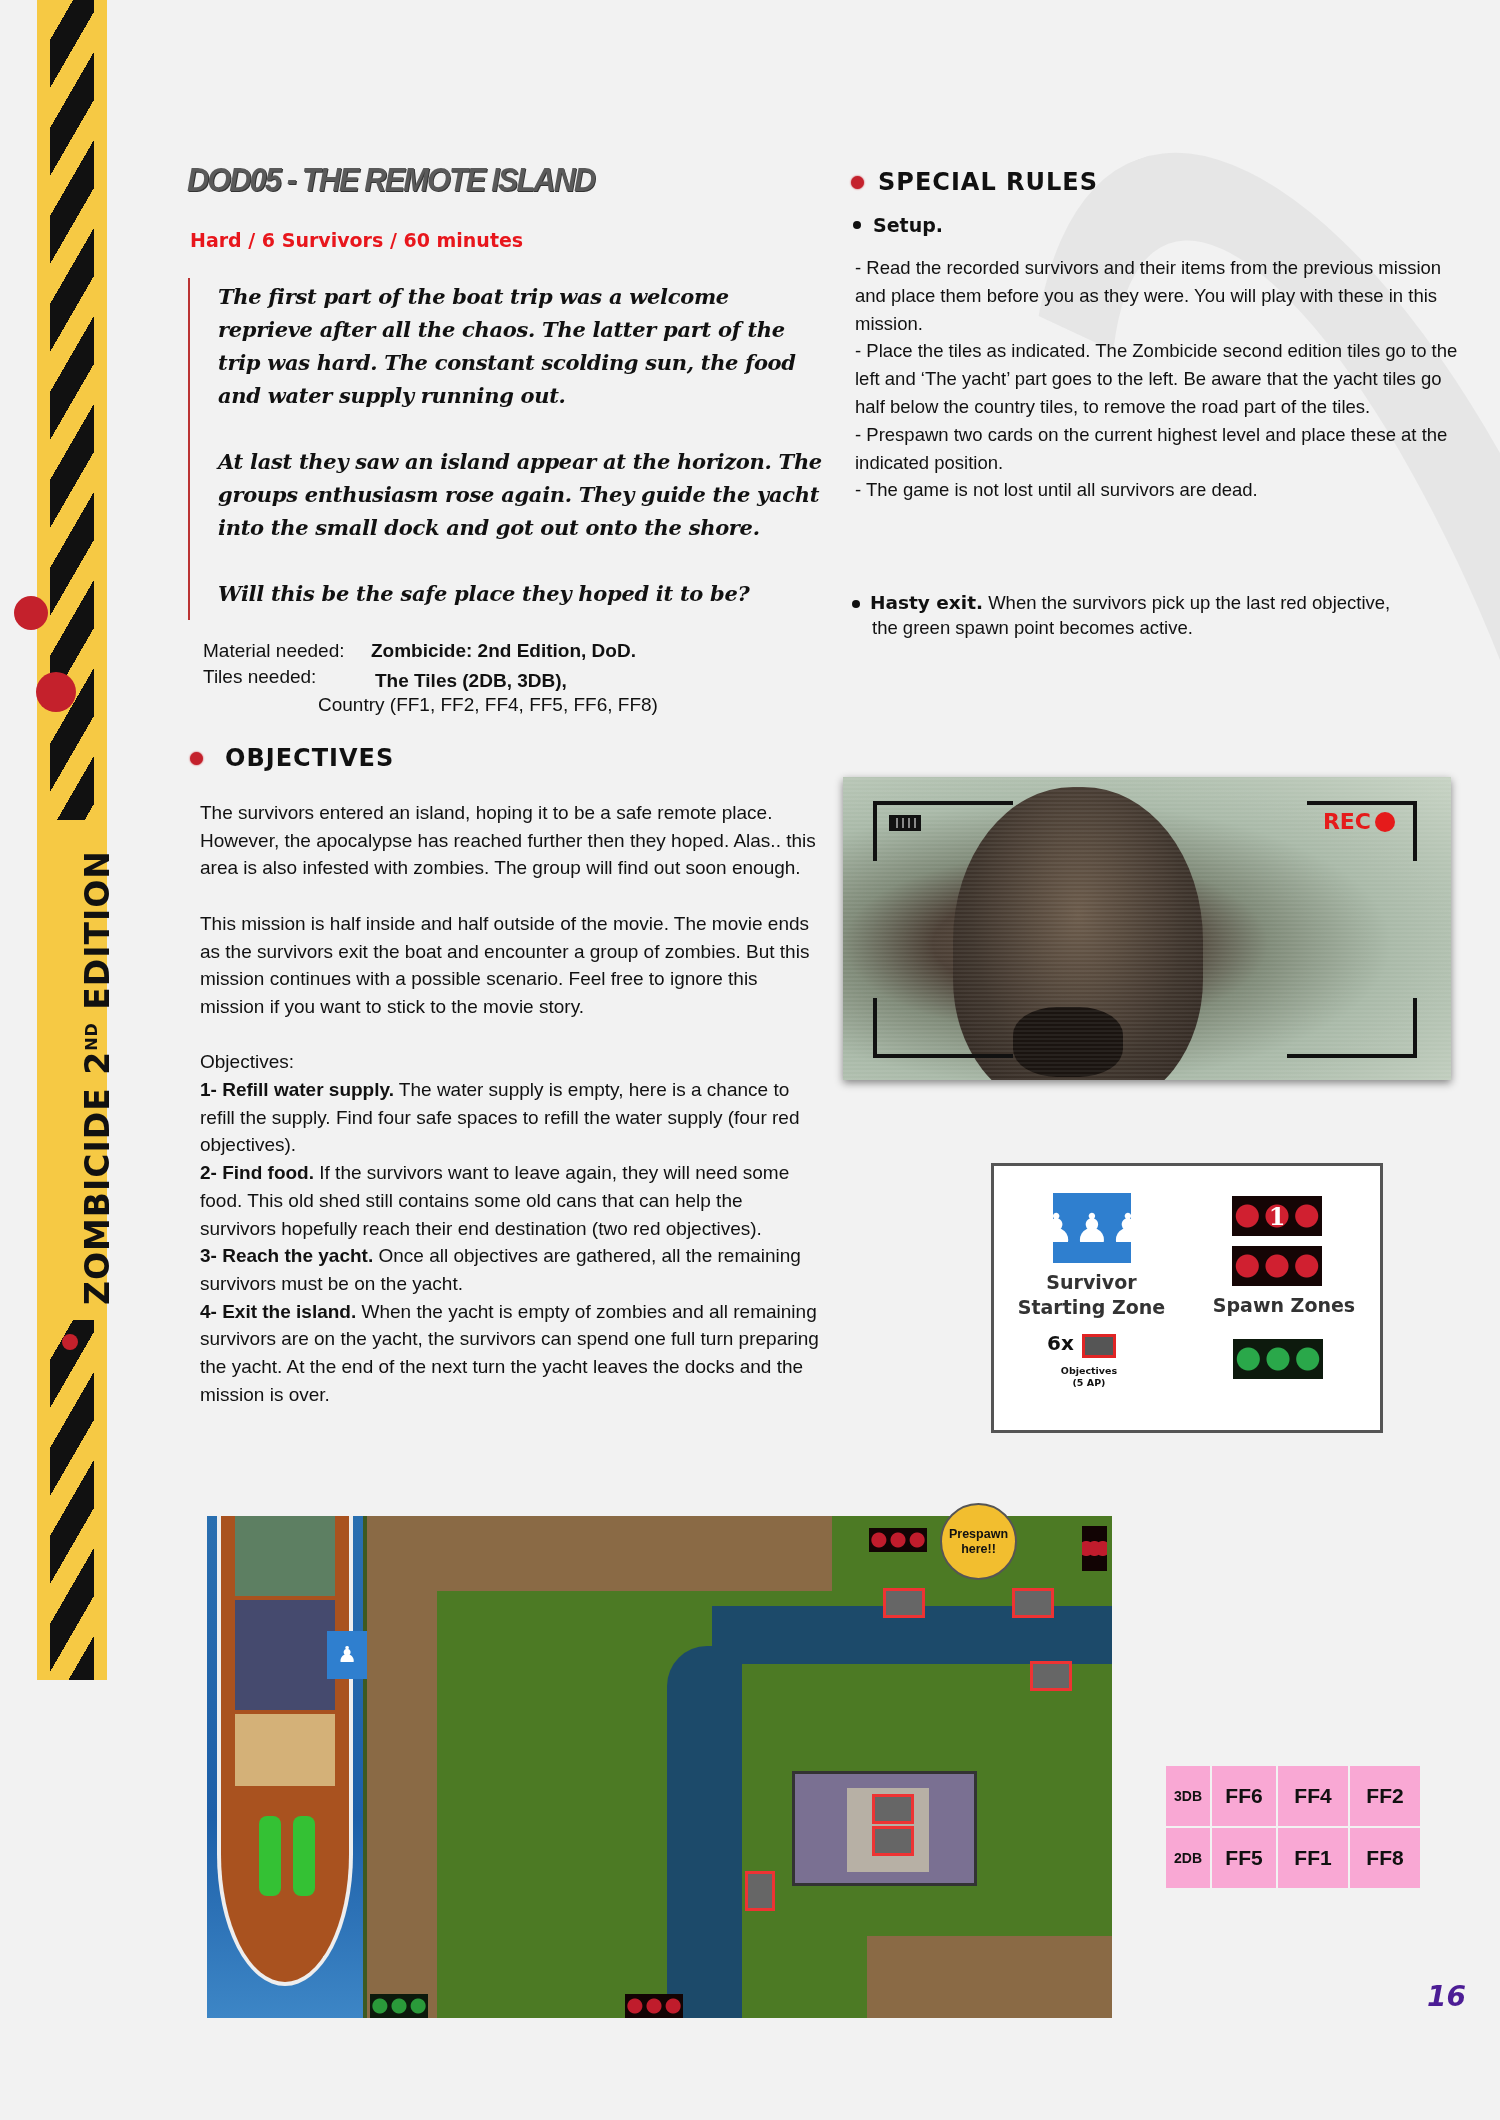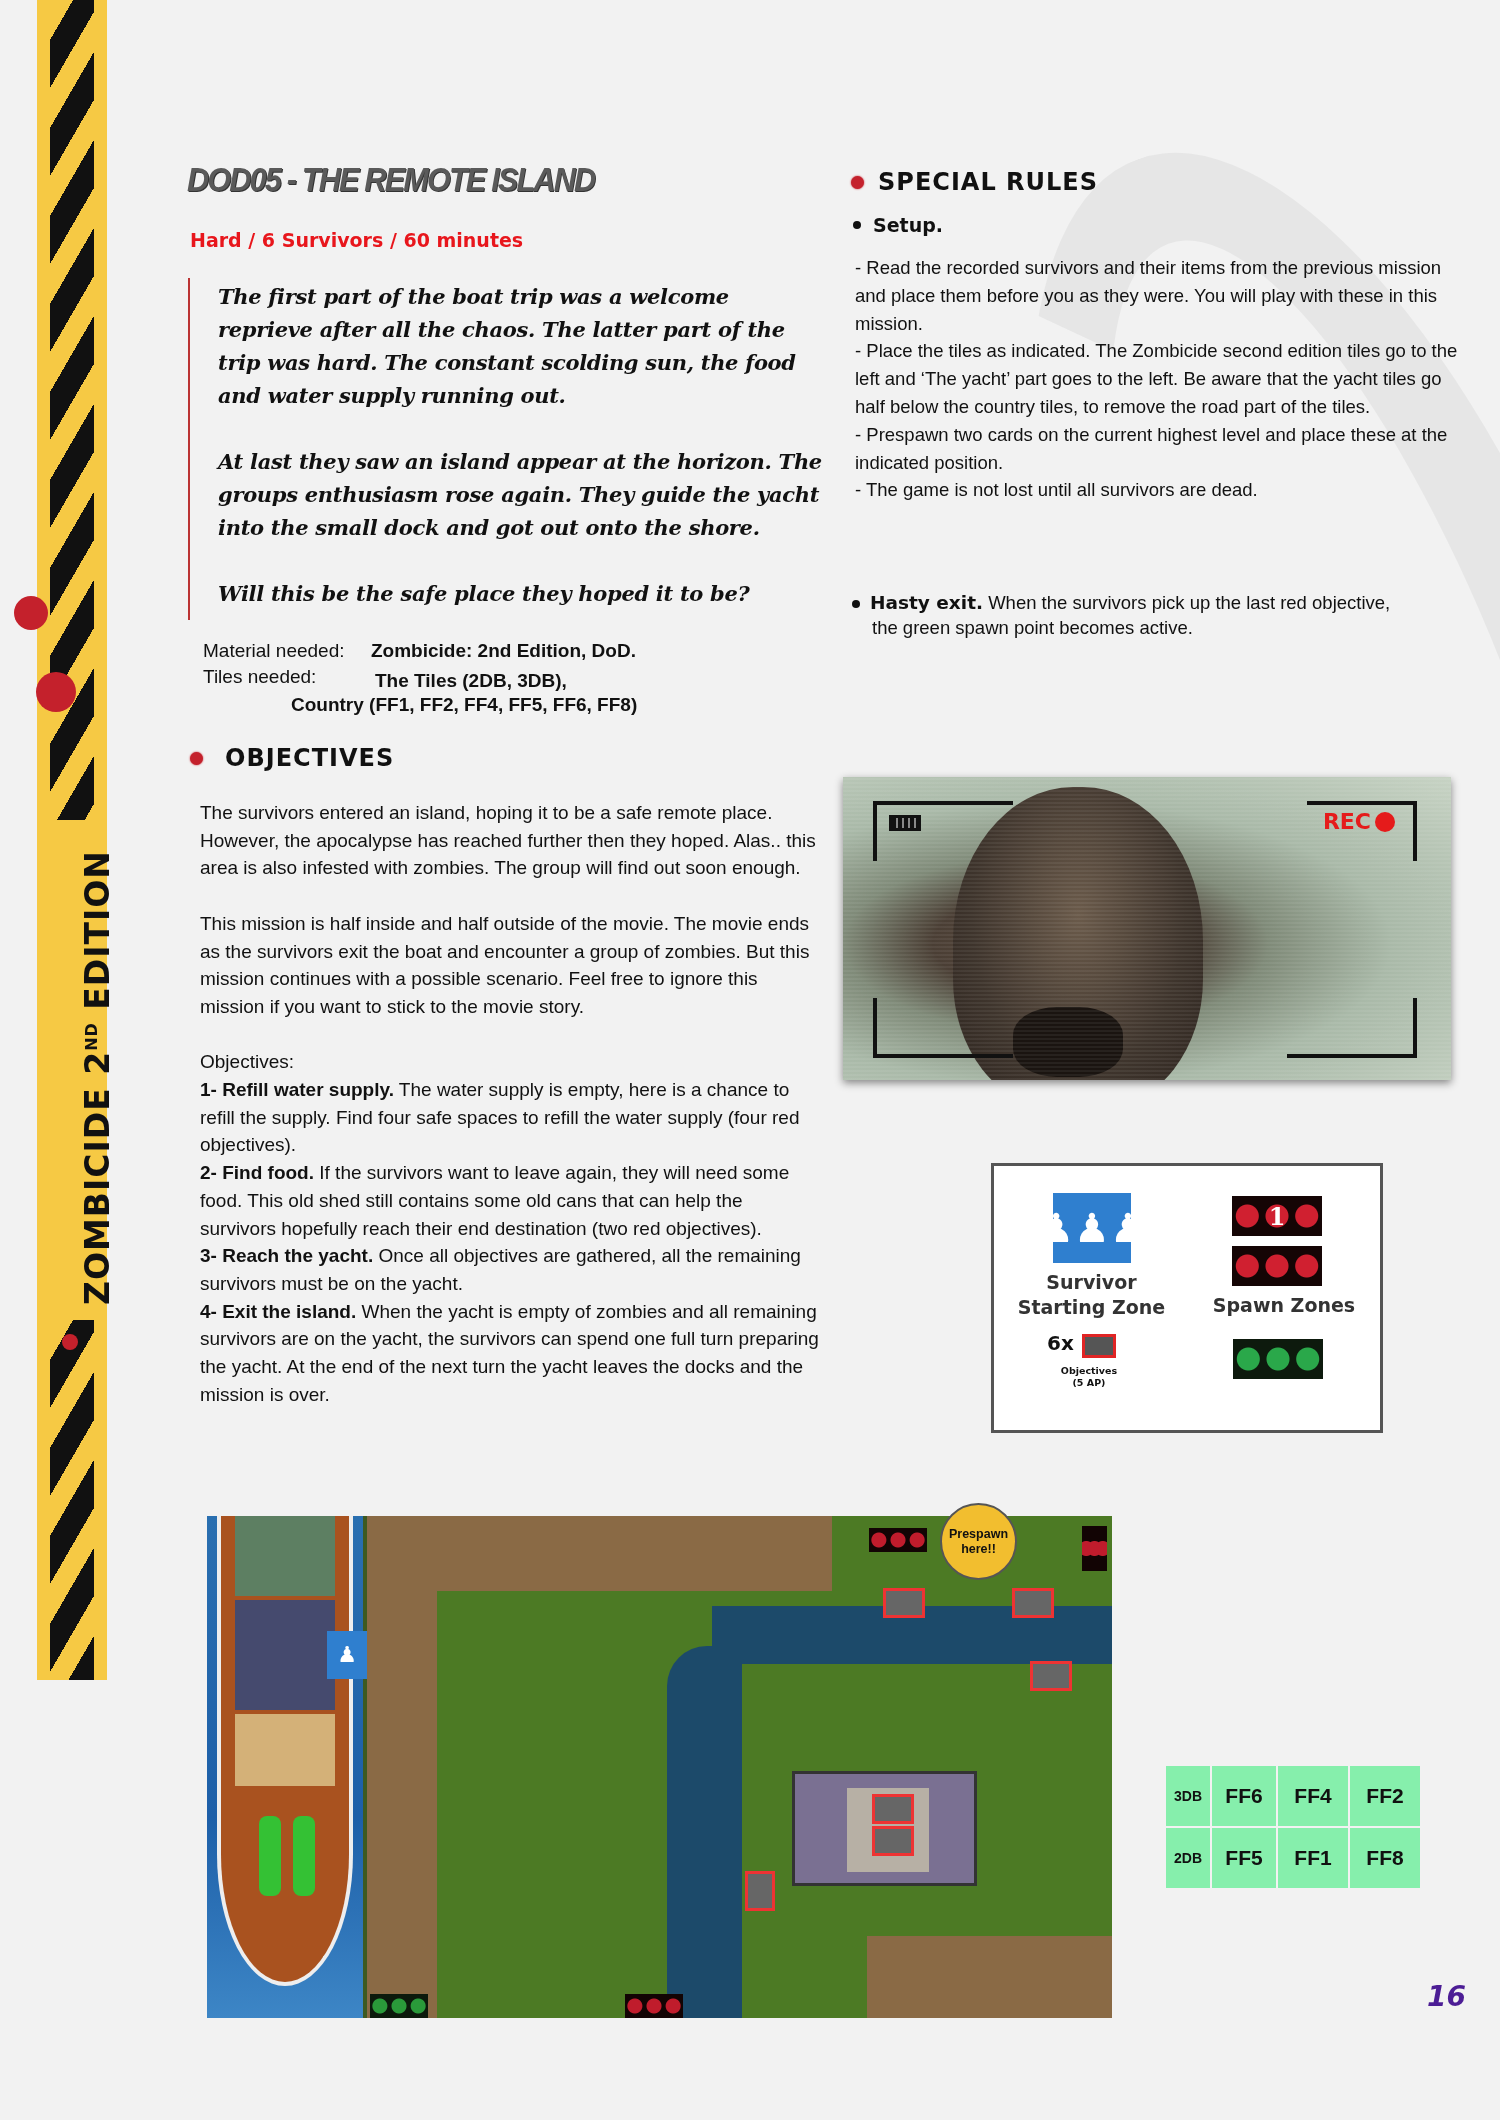--- a/index.html
+++ b/index.html
@@ -66,21 +66,21 @@
     height: 342px;
   }
   .intro p { margin-bottom: 33px; letter-spacing: -0.3px; }
   .materials {
     position: absolute; left: 203px; top: 639px; width: 640px;
     font-size: 19px; line-height: 24px;
   }
   .materials .row { display: flex; }
   .materials .lbl { width: 168px; color: #111; }
   .materials .val { font-weight: bold; }
-  .materials .val2 { margin-left: 88px; font-weight: bold; }
+  .materials .val2 { margin-left: 115px; font-weight: normal; }
 
   .section-head {
     position: absolute;
     font-family: "DejaVu Sans", sans-serif; font-weight: 900; font-size: 24px;
     letter-spacing: 1px; color: #111; display: flex; align-items: center;
   }
   .splat { width: 13px; height: 13px; border-radius: 50%; background: #c4212c; margin-right: 22px; box-shadow: 0 0 2px #c4212c; }
   .objectives-body {
     position: absolute; left: 200px; top: 799px; width: 620px;
     font-size: 19px; line-height: 27.7px; color: #111;
@@ -190,21 +190,21 @@
     display: flex; align-items: center; justify-content: center; text-align: center;
     font-family: "Liberation Sans", sans-serif; font-weight: bold; font-size: 12.5px; line-height: 15px; color: #111;
   }
 
   
   .tilegrid {
     position: absolute; left: 1166px; top: 1766px;
     display: grid; grid-template-columns: 44px 64px 70px 70px; grid-template-rows: 60px 60px; gap: 2px;
   }
   .tilegrid .cell {
-    background: #86efac; display: flex; align-items: center; justify-content: center;
+    background: #f9a8d4; display: flex; align-items: center; justify-content: center;
     font-family: "Liberation Sans", sans-serif; font-weight: bold; font-size: 21px; color: #111;
   }
   .tilegrid .cell.small { font-size: 14px; }
   .page-num {
     position: absolute; left: 1427px; top: 1980px;
     font-family: "DejaVu Sans", sans-serif; font-weight: bold; font-style: italic; font-size: 28px; color: #4c1d95;
   }
 </style>
 </head>
 <body>

